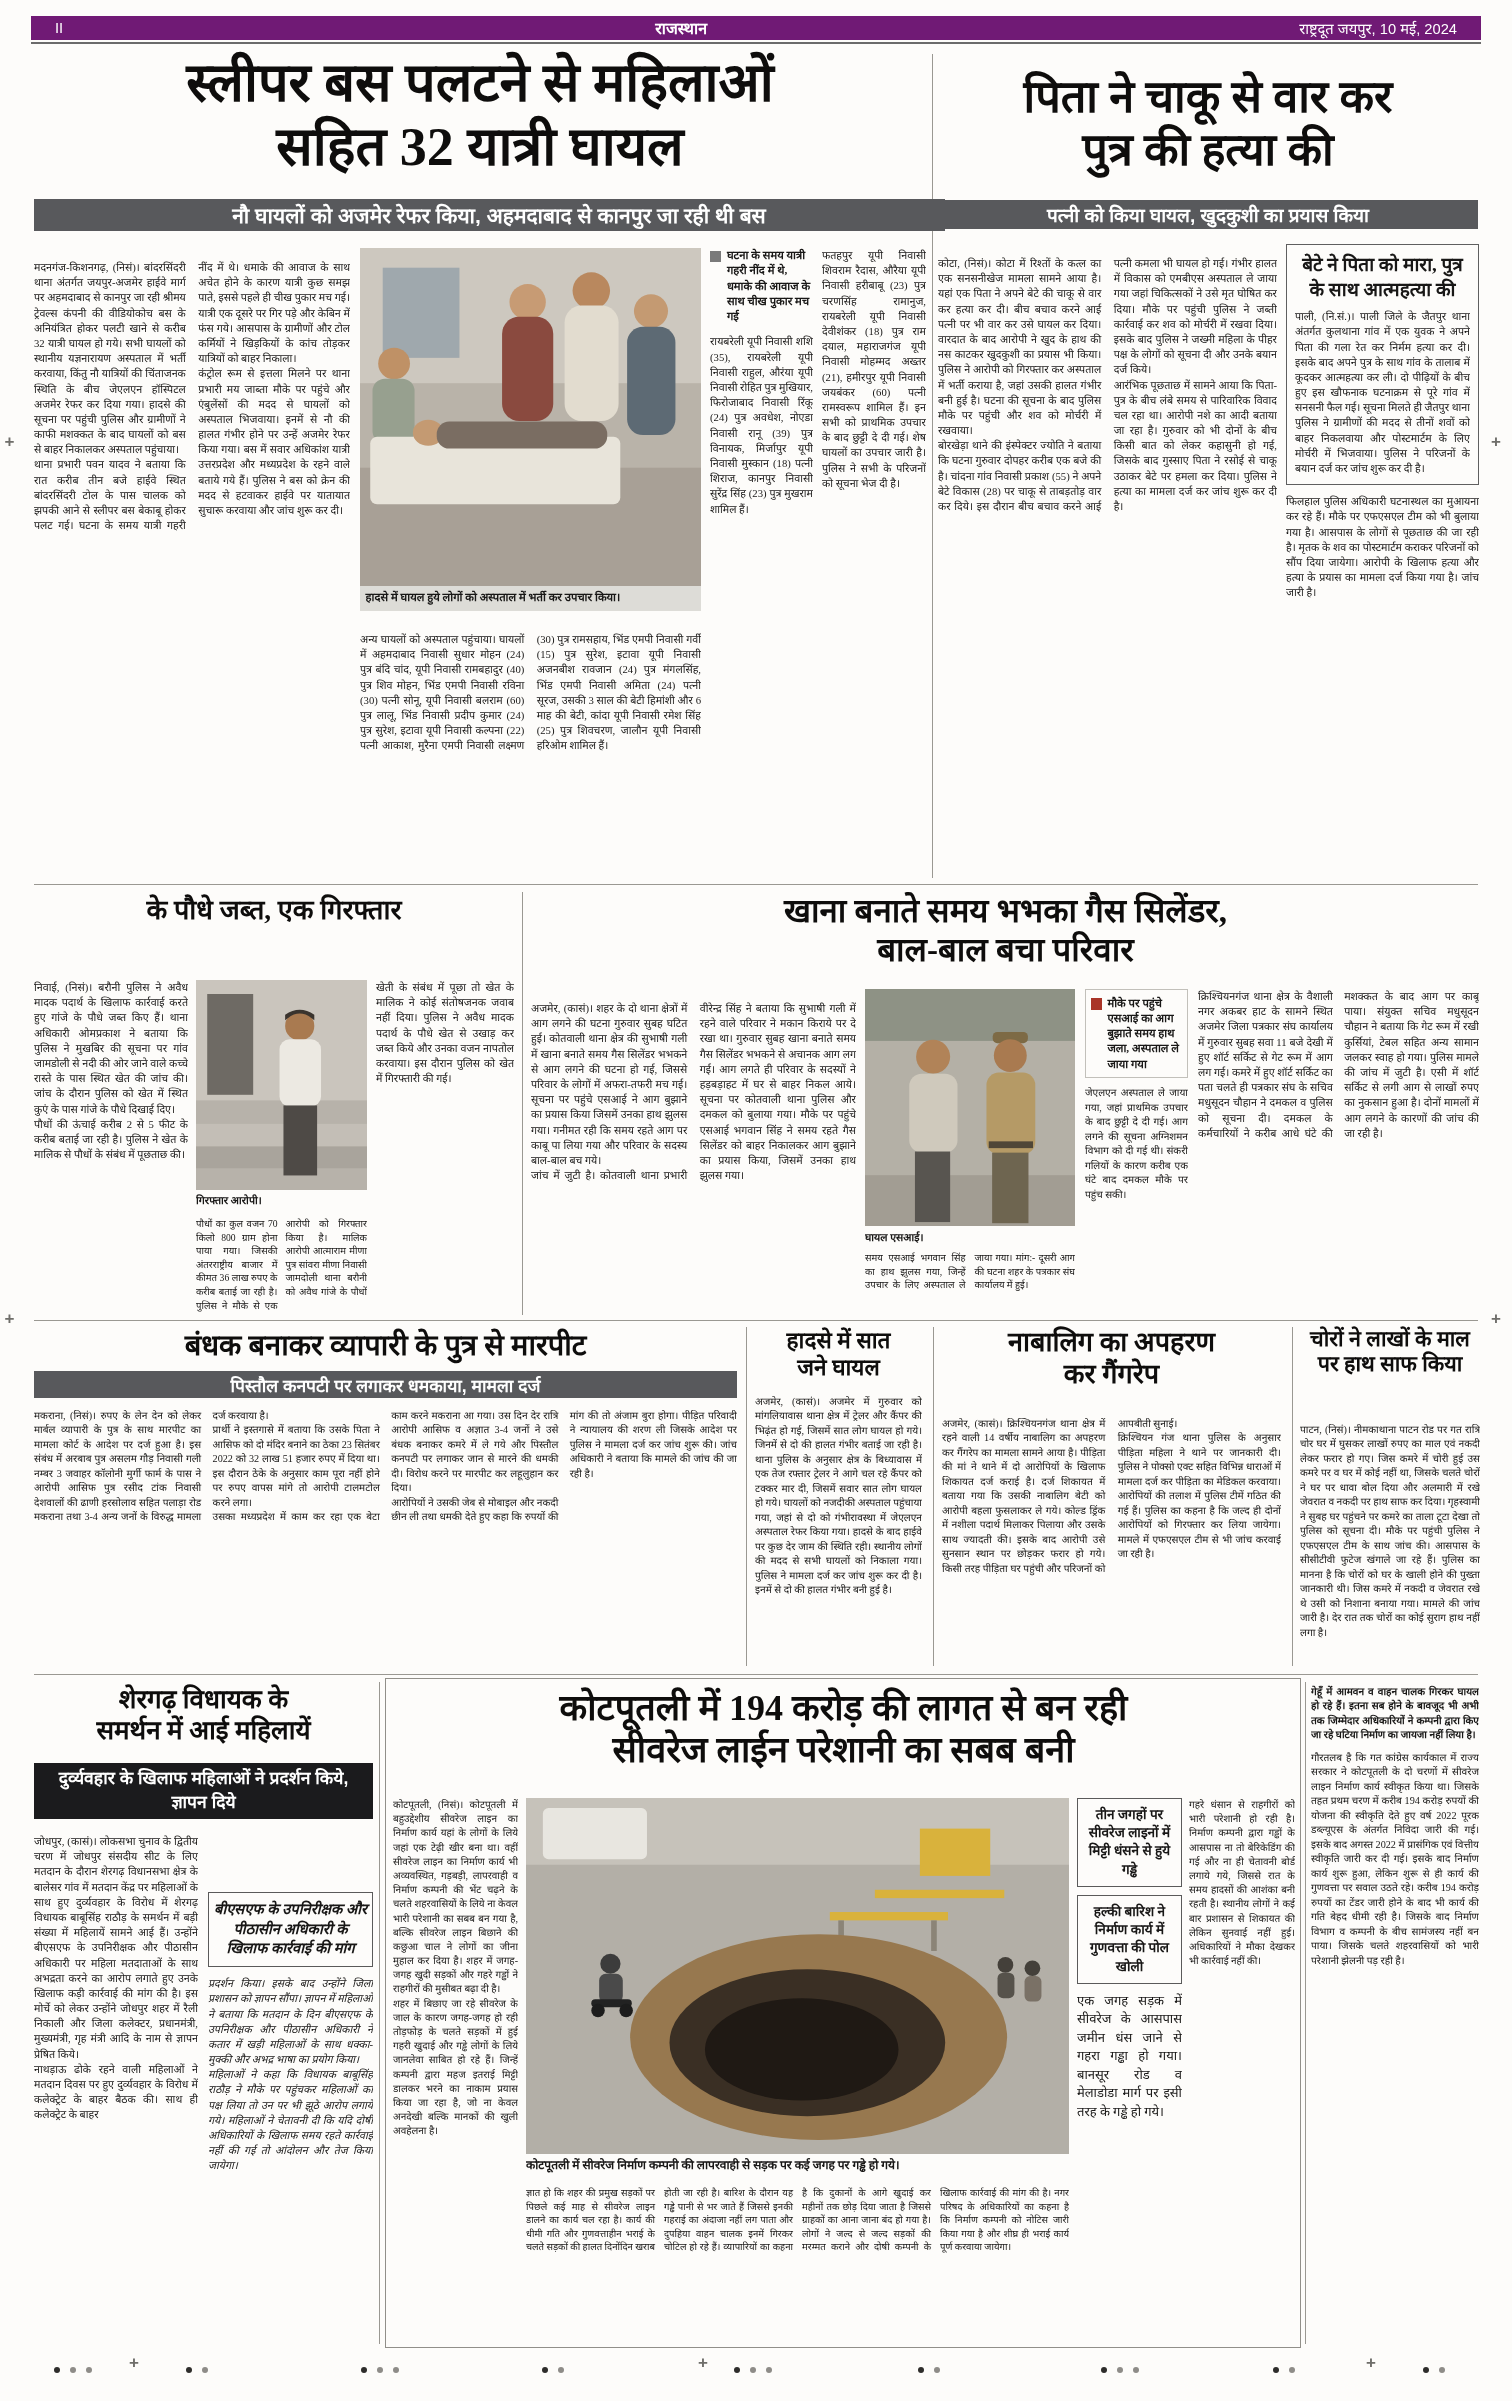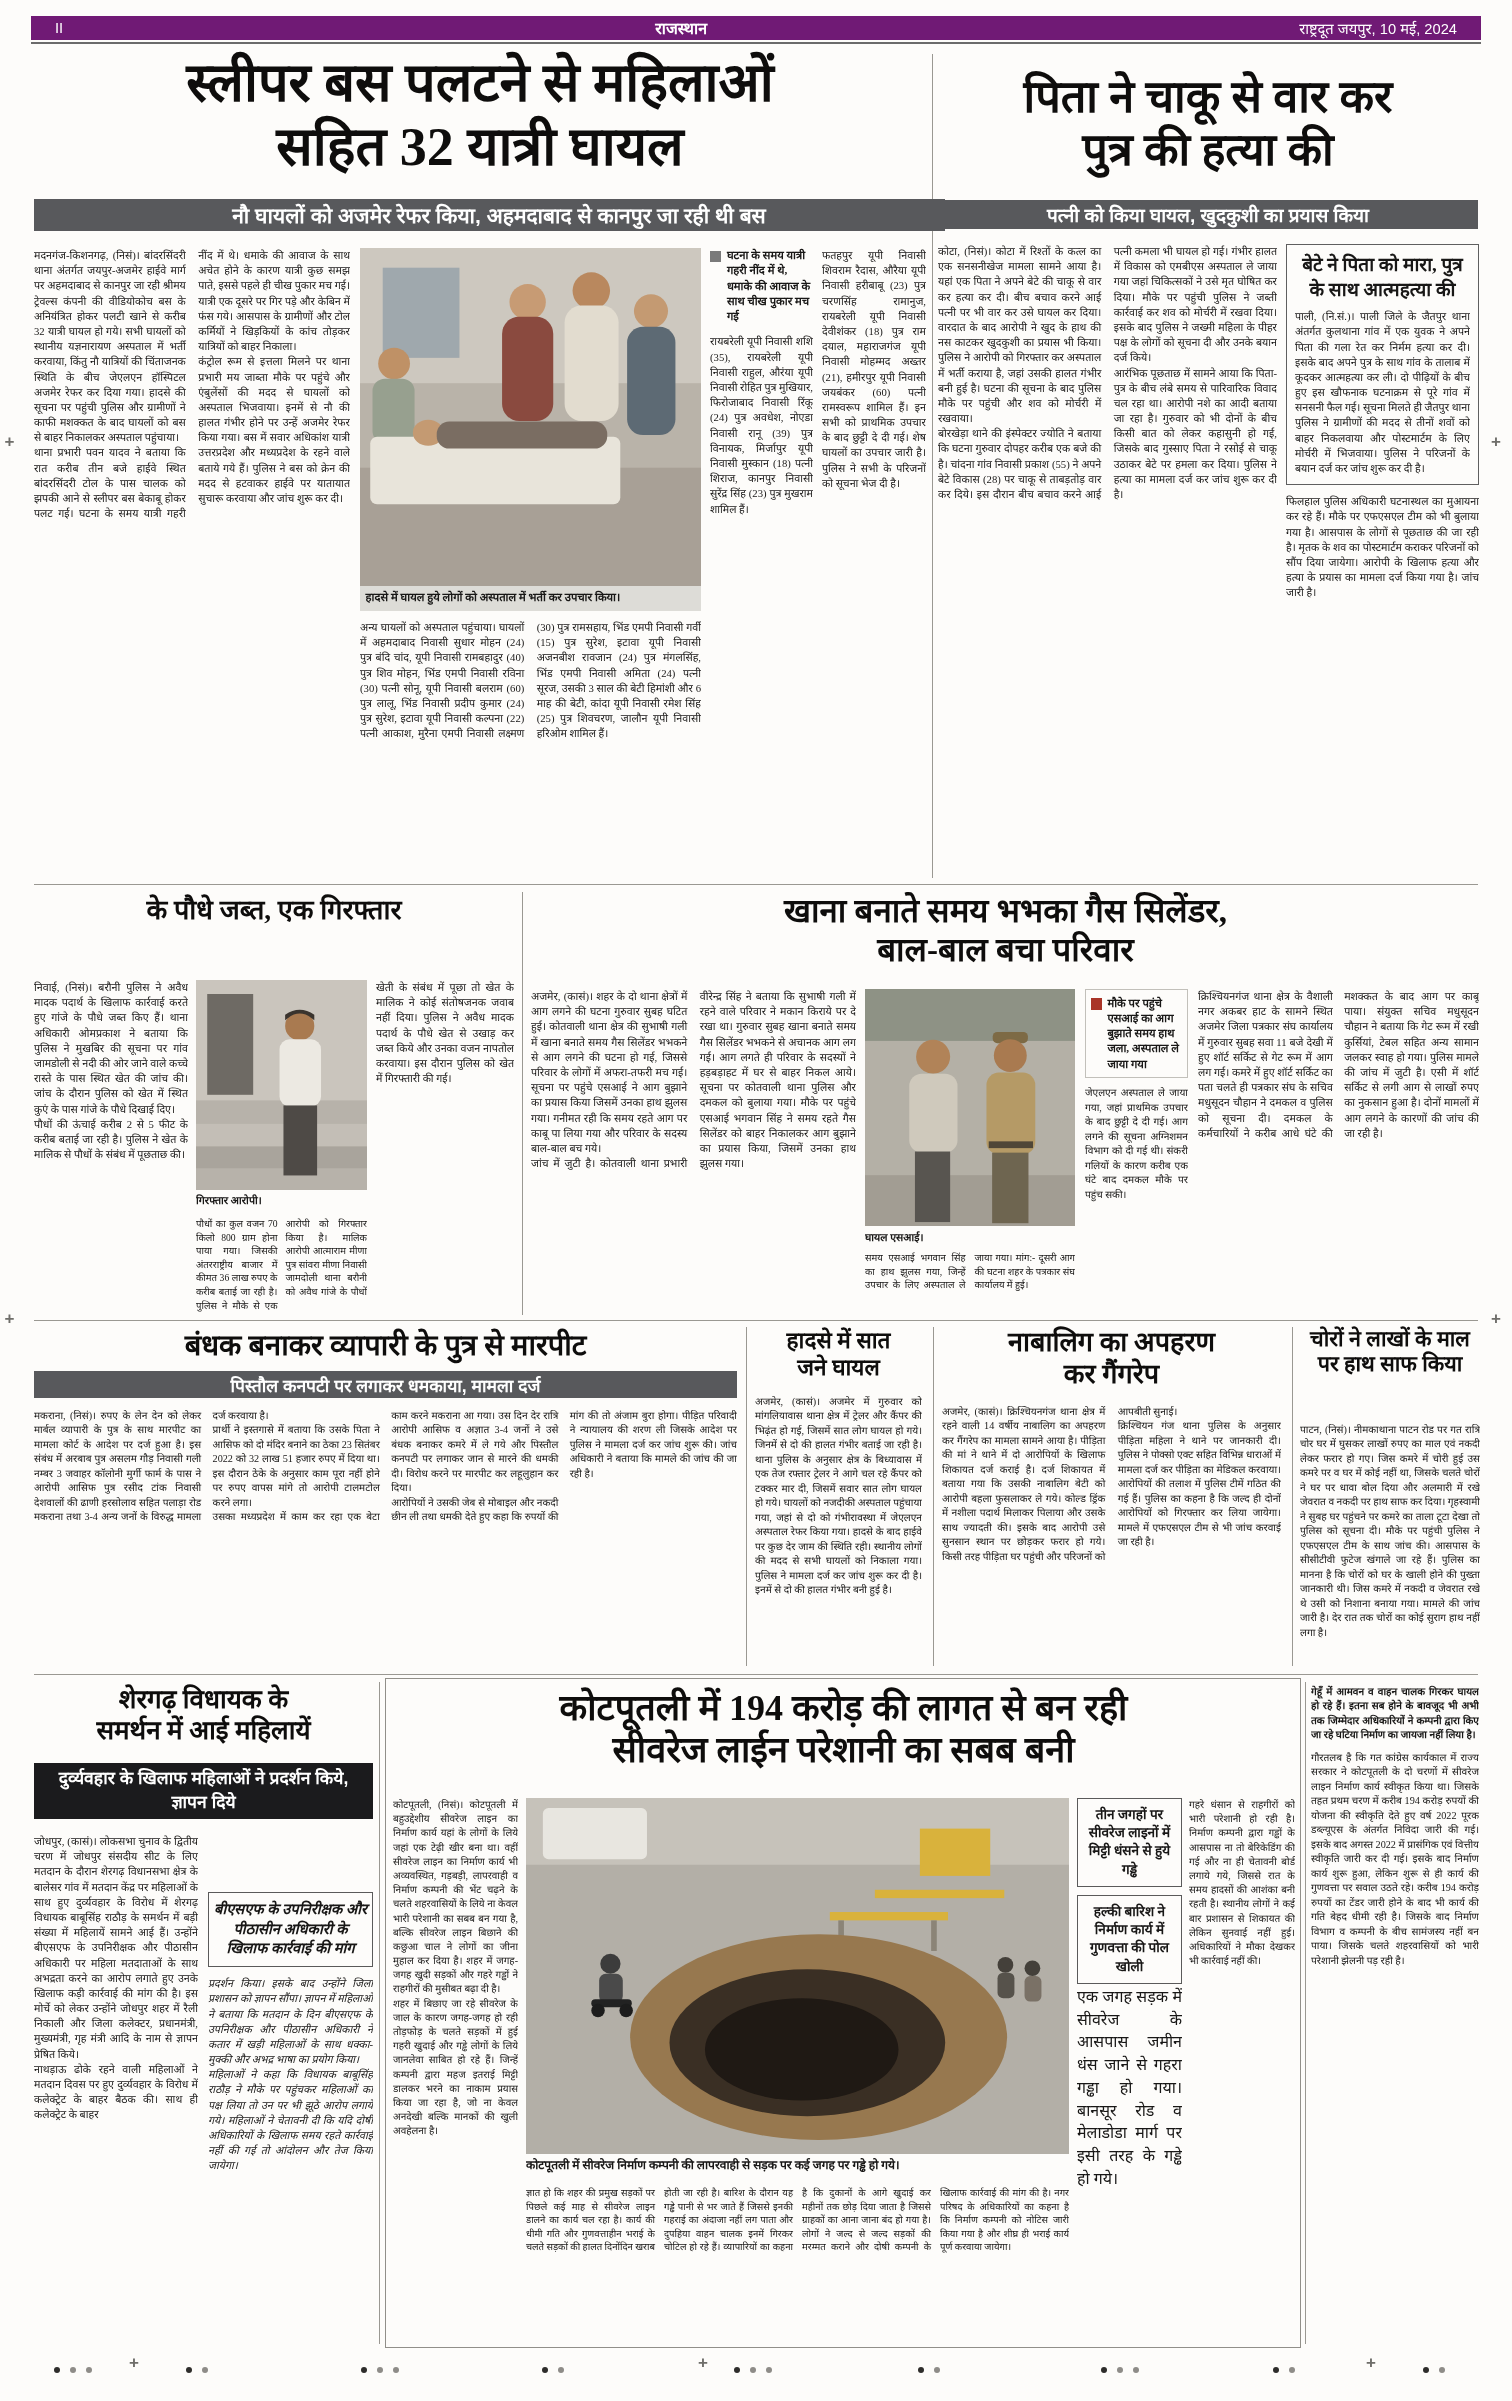--- a/index.html
+++ b/index.html
@@ -11,21 +11,21 @@
   .topbar .mid{font-weight:bold;font-size:16px;}
   .topbar .side{font-size:14.7px;}
   .toprule{background:#6b6b6b;height:1.7px;}
   
   .hl{font-weight:bold;text-align:center;color:#0e0d0c;line-height:1.18;}
   .hl span{display:block;}
   .subbar{background:#58595c;color:#fff;font-weight:bold;display:flex;align-items:center;justify-content:center;text-align:center;font-family:"Liberation Sans",sans-serif;}
   .blackbox{background:#1b1b1d;color:#fff;font-weight:bold;display:flex;align-items:center;justify-content:center;text-align:center;line-height:1.35;font-family:"Liberation Sans",sans-serif;padding:3.4px 5.6px;box-sizing:border-box;}
   
   .body{font-size:10.7px;line-height:1.42;text-align:justify;white-space:pre-line;overflow:hidden;box-sizing:border-box;}
-  .cols2{column-count:2;column-gap:12.4px;}
+  .cols2{column-count:2;column-gap:12.4px;margin-top:12px;}
   .cols4{column-count:4;column-gap:11.3px;}
   .caption{font-weight:bold;font-size:11.3px;line-height:1.2;overflow:hidden;}
   .capbar{background:#dddcd7;padding:4.5px 5.6px;box-sizing:border-box;}
   .photo{overflow:hidden;background:#b9b4ab;}
   .photo svg{display:block;width:100%;height:100%;}
   
   .hlbox{display:flex;gap:5.6px;align-items:flex-start;font-weight:bold;font-size:11.3px;line-height:1.35;}
   .hlbox .sq{flex:0 0 auto;width:11.3px;height:11.3px;margin-top:2.8px;background:#7a7a7a;}
   .hlbox.red .sq{background:#a93428;}
   .borderbox{border:1.1px solid #5f5f5f;box-sizing:border-box;padding:8px;}
@@ -258,21 +258,21 @@
         <rect x="838" y="314" width="30" height="46" rx="10" fill="#56524b"></rect>
         <circle cx="900" cy="306" r="14" fill="#44403a"></circle>
         <rect x="886" y="320" width="30" height="46" rx="10" fill="#7a7166"></rect>
       </svg>
     </div>
     <div class="abs caption" style="left:526px;top:2158px;width:543px;height:21.5px;font-size:12px;">कोटपूतली में सीवरेज निर्माण कम्पनी की लापरवाही से सड़क पर कई जगह पर गड्ढे हो गये।</div>
     <div class="abs body" style="left:526px;top:2186px;width:543px;height:154px;column-count:4;column-gap:9px;font-size:9.6px;">ज्ञात हो कि शहर की प्रमुख सड़कों पर पिछले कई माह से सीवरेज लाइन डालने का कार्य चल रहा है। कार्य की धीमी गति और गुणवत्ताहीन भराई के चलते सड़कों की हालत दिनोंदिन खराब होती जा रही है। बारिश के दौरान यह गड्ढे पानी से भर जाते हैं जिससे इनकी गहराई का अंदाजा नहीं लग पाता और दुपहिया वाहन चालक इनमें गिरकर चोटिल हो रहे हैं। व्यापारियों का कहना है कि दुकानों के आगे खुदाई कर महीनों तक छोड़ दिया जाता है जिससे ग्राहकों का आना जाना बंद हो गया है। लोगों ने जल्द से जल्द सड़कों की मरम्मत कराने और दोषी कम्पनी के खिलाफ कार्रवाई की मांग की है। नगर परिषद के अधिकारियों का कहना है कि निर्माण कम्पनी को नोटिस जारी किया गया है और शीघ्र ही भराई कार्य पूर्ण करवाया जायेगा।</div>
     <div class="abs" style="left:1077px;top:1798px;width:105px;height:541px;overflow:hidden;">
       <div class="pullbox">तीन जगहों पर सीवरेज लाइनों में मिट्टी धंसने से हुये गड्ढे</div>
       <div class="pullbox" style="margin-top:8px;">हल्की बारिश ने निर्माण कार्य में गुणवत्ता की पोल खोली</div>
-      <div class="body" style="margin-top:2px;font-size:16px;">एक जगह सड़क में सीवरेज के आसपास जमीन धंस जाने से गहरा गड्ढा हो गया। बानसूर रोड व मेलाडोडा मार्ग पर इसी तरह के गड्ढे हो गये।</div>
+      <div class="body" style="margin-top:8px;font-size:13px;">एक जगह सड़क में सीवरेज के आसपास जमीन धंस जाने से गहरा गड्ढा हो गया। बानसूर रोड व मेलाडोडा मार्ग पर इसी तरह के गड्ढे हो गये।</div>
     </div>
     <div class="abs body" style="left:1189px;top:1798px;width:106px;height:541px;font-size:10px;">गहरे धंसान से राहगीरों को भारी परेशानी हो रही है। निर्माण कम्पनी द्वारा गड्ढों के आसपास ना तो बेरिकेडिंग की गई और ना ही चेतावनी बोर्ड लगाये गये, जिससे रात के समय हादसों की आशंका बनी रहती है। स्थानीय लोगों ने कई बार प्रशासन से शिकायत की लेकिन सुनवाई नहीं हुई। अधिकारियों ने मौका देखकर भी कार्रवाई नहीं की।</div>
     <div class="abs" style="left:1311px;top:1685px;width:168px;height:658px;overflow:hidden;">
       <div class="body" style="font-weight:bold;font-size:10.2px;">गेहूँ में आमवन व वाहन चालक गिरकर घायल हो रहे हैं। इतना सब होने के बावजूद भी अभी तक जिम्मेदार अधिकारियों ने कम्पनी द्वारा किए जा रहे घटिया निर्माण का जायजा नहीं लिया है।</div>
       <div class="body" style="margin-top:8px;font-size:10.2px;">गौरतलब है कि गत कांग्रेस कार्यकाल में राज्य सरकार ने कोटपूतली के दो चरणों में सीवरेज लाइन निर्माण कार्य स्वीकृत किया था। जिसके तहत प्रथम चरण में करीब 194 करोड़ रुपयों की योजना की स्वीकृति देते हुए वर्ष 2022 पूरक डब्ल्यूएस के अंतर्गत निविदा जारी की गई। इसके बाद अगस्त 2022 में प्रासंगिक एवं वित्तीय स्वीकृति जारी कर दी गई। इसके बाद निर्माण कार्य शुरू हुआ, लेकिन शुरू से ही कार्य की गुणवत्ता पर सवाल उठते रहे। करीब 194 करोड़ रुपयों का टेंडर जारी होने के बाद भी कार्य की गति बेहद धीमी रही है। जिसके बाद निर्माण विभाग व कम्पनी के बीच सामंजस्य नहीं बन पाया। जिसके चलते शहरवासियों को भारी परेशानी झेलनी पड़ रही है।</div>
     </div>
   </div>
 
   <div class="plus" style="left:4.5px;top:432px;">+</div>
   <div class="plus" style="left:1491px;top:432px;">+</div>

